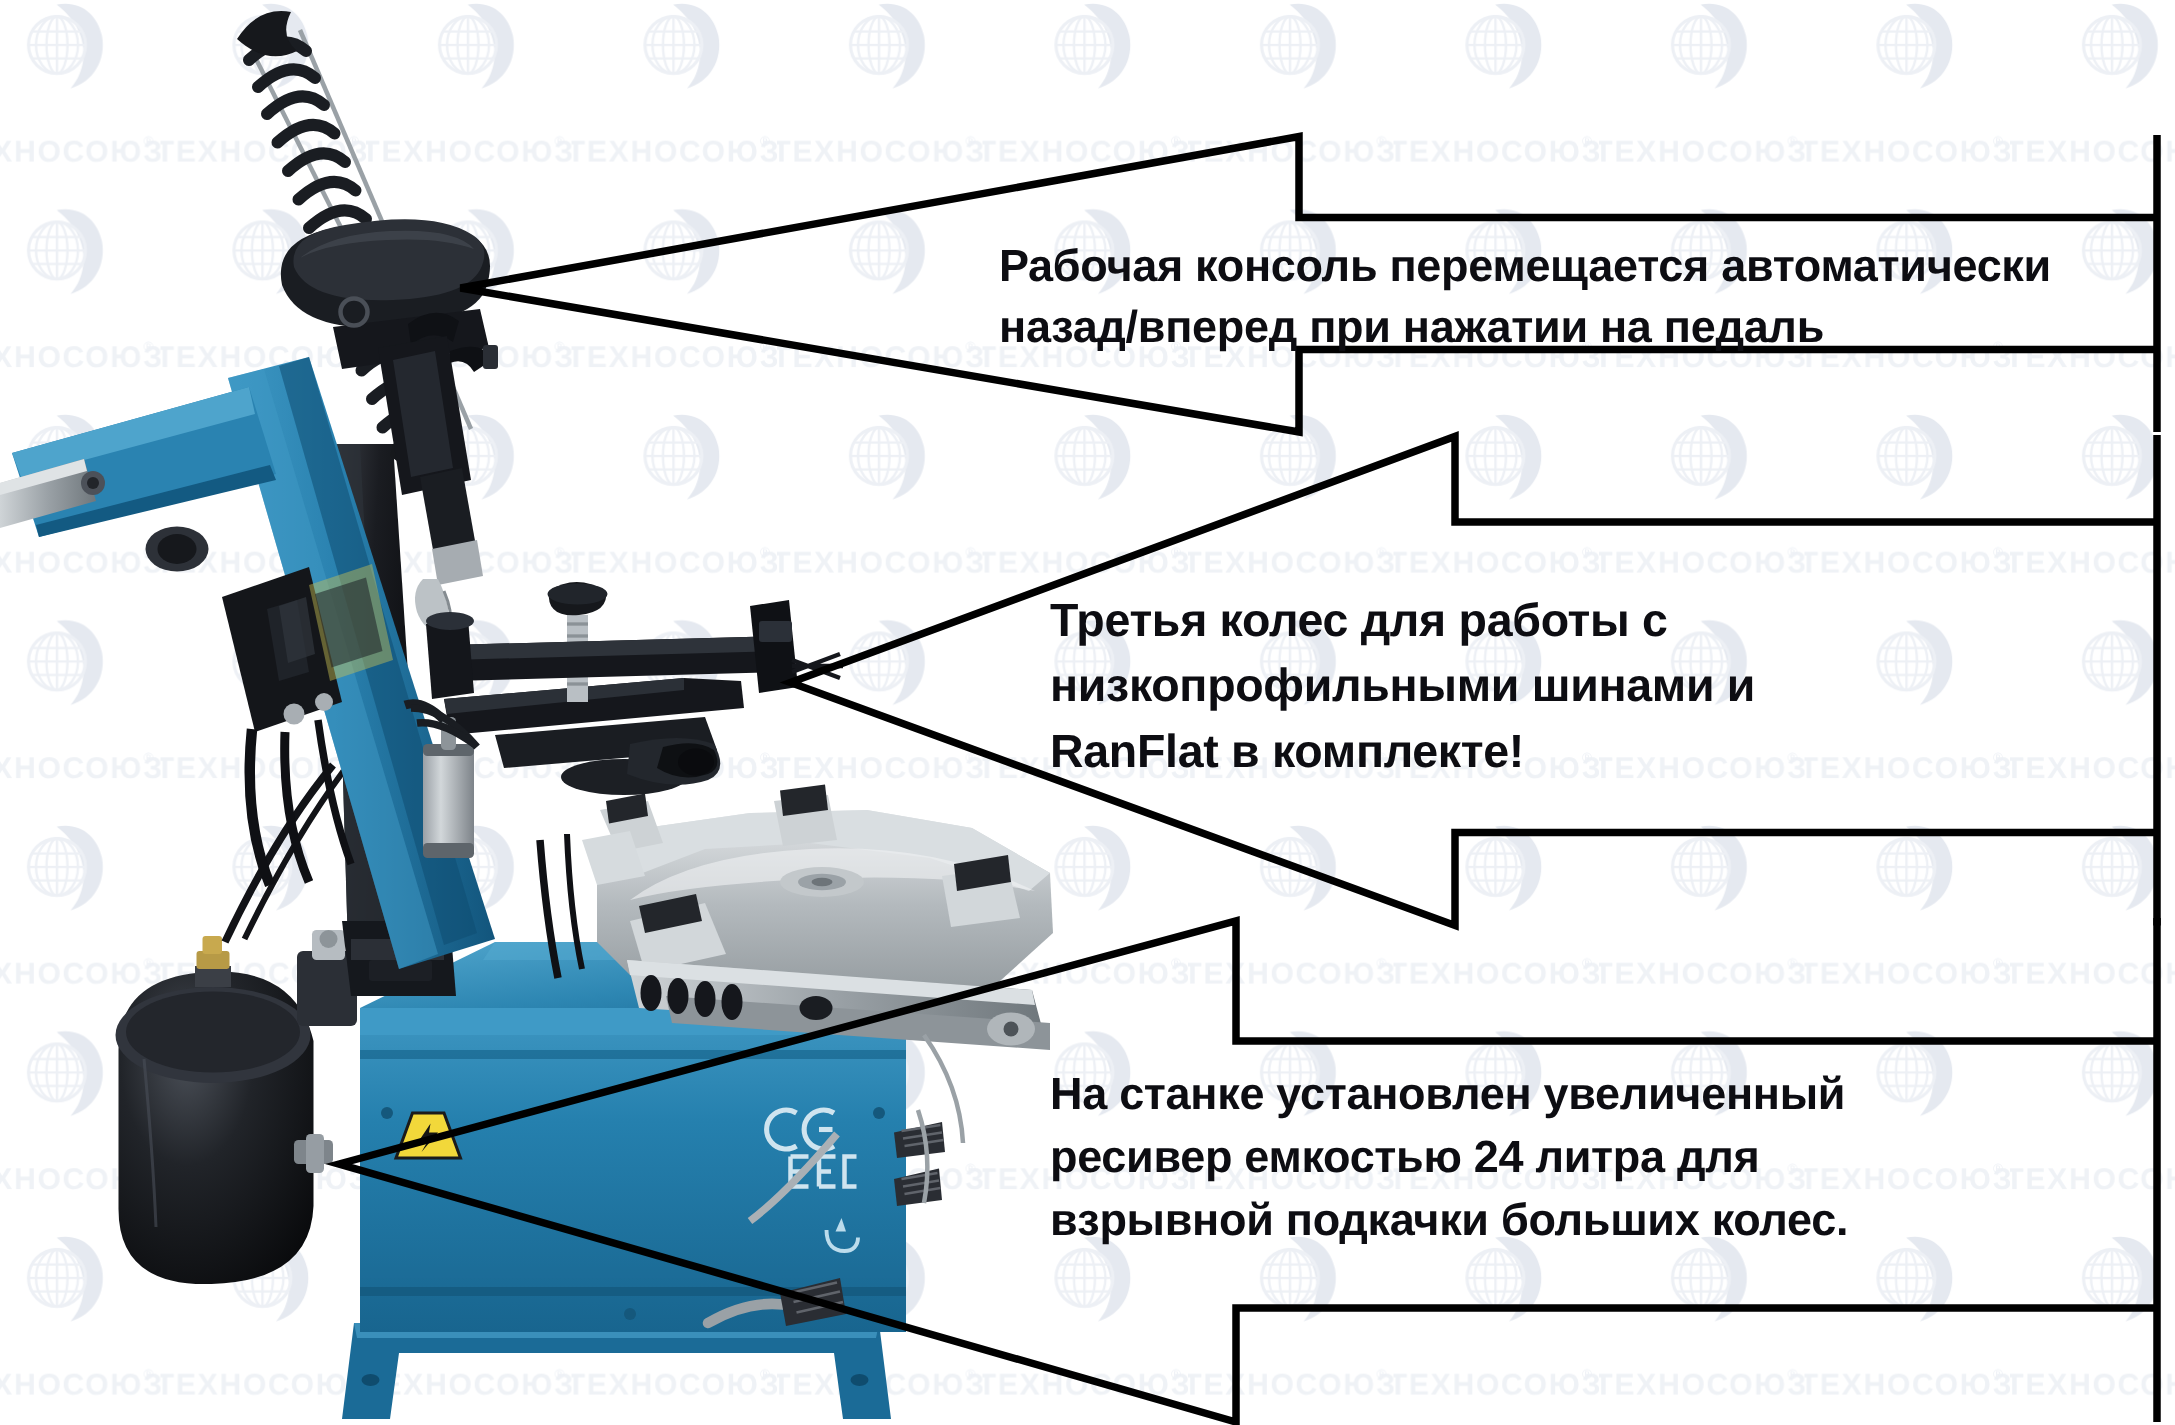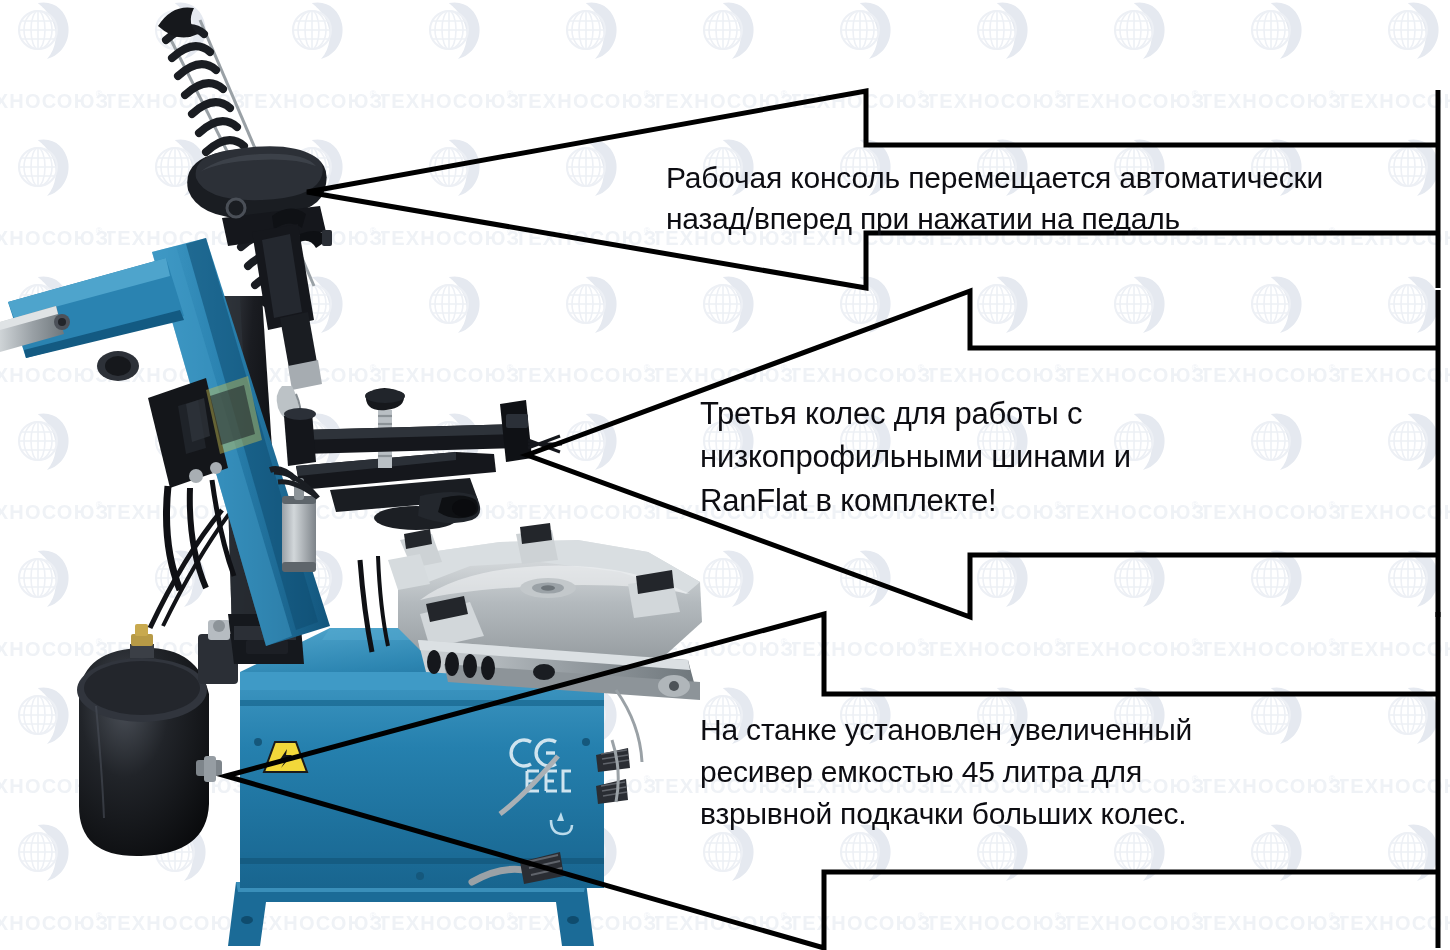--- a/index.html
+++ b/index.html
@@ -16,21 +16,21 @@
 
   
   #callouts{position:absolute;inset:0;z-index:3;}
   #callouts svg{display:block;width:1450px;height:950px;}
 
   
   #labels{position:absolute;inset:0;z-index:4;}
   .callout-text{
     position:absolute;
     font-family:"Liberation Sans",sans-serif;
-    font-weight:normal;
+    font-weight:bold;
     color:#0d0d12;
     line-height:1.30;
     white-space:pre-line;
     letter-spacing:-0.2px;
   }
   #txt-1{left:666px;top:157px;width:772px;font-size:30px;line-height:1.38;}
   #txt-2{left:700px;top:392px;width:600px;font-size:31px;line-height:1.40;}
   #txt-3{left:700px;top:709px;width:660px;font-size:30px;line-height:1.40;}
 </style>
 </head>
@@ -381,17 +381,17 @@
     </svg>
   </div>
 
   <div id="labels">
     <div class="callout-text" id="txt-1">Рабочая консоль перемещается автоматически
 назад/вперед при нажатии на педаль</div>
     <div class="callout-text" id="txt-2">Третья колес для работы с
 низкопрофильными шинами и
 RanFlat в комплекте!</div>
     <div class="callout-text" id="txt-3">На станке установлен увеличенный
-ресивер емкостью 45 литра для
+ресивер емкостью 24 литра для
 взрывной подкачки больших колес.</div>
   </div>
 
 </div>
 
 </body></html>

